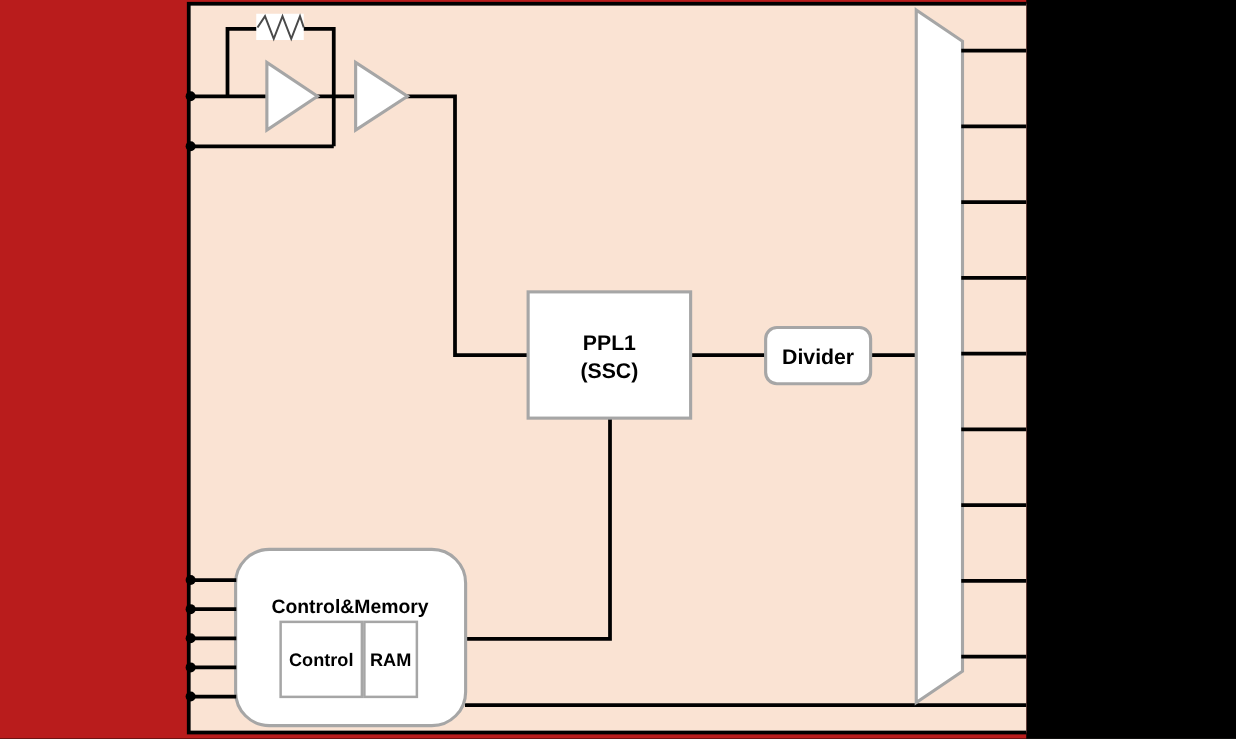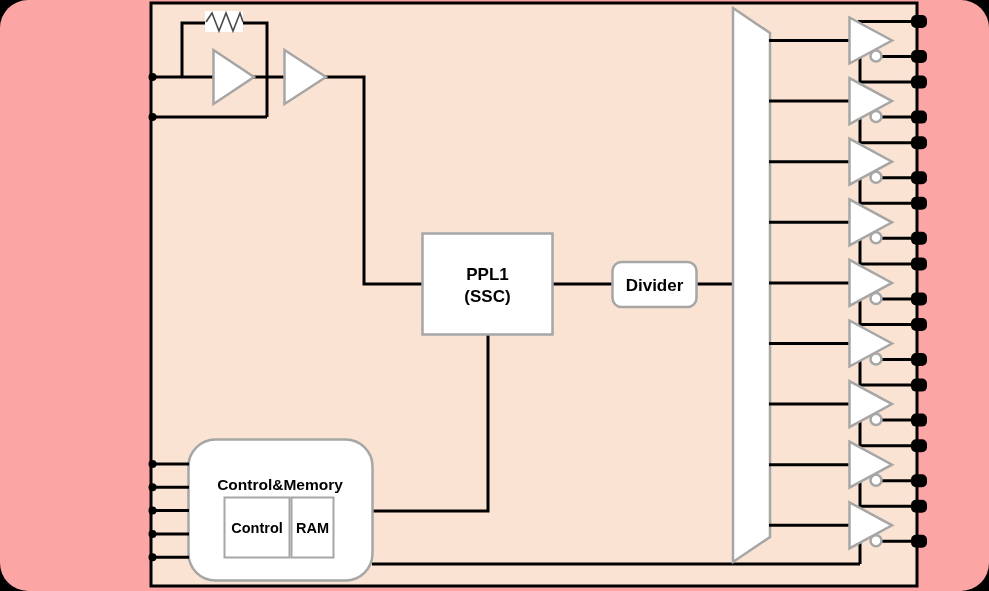--- a/index.html
+++ b/index.html
@@ -1,16 +1,16 @@
 <!DOCTYPE html>
 <html><head>
 <meta charset="utf-8">
 <style>
   html,body{margin:0;padding:0;background:#000;}
-  .stage{position:relative;width:989px;height:591px;background:#fca5a5;overflow:hidden;border-radius:28px;}
+  .stage{position:relative;width:821px;height:591px;background:#b91c1c;overflow:hidden;}
   svg text{font-family:"Liberation Sans","DejaVu Sans",sans-serif;font-weight:bold;fill:#000;}
 </style>
 </head>
 <body>
 
 <div class="stage">
 <svg width="989" height="591" viewBox="0 0 989 591">
 
   <rect id="chip-body" x="151" y="3" width="766" height="583" fill="#FAE3D3" stroke="#000000" stroke-width="3"></rect>
 

